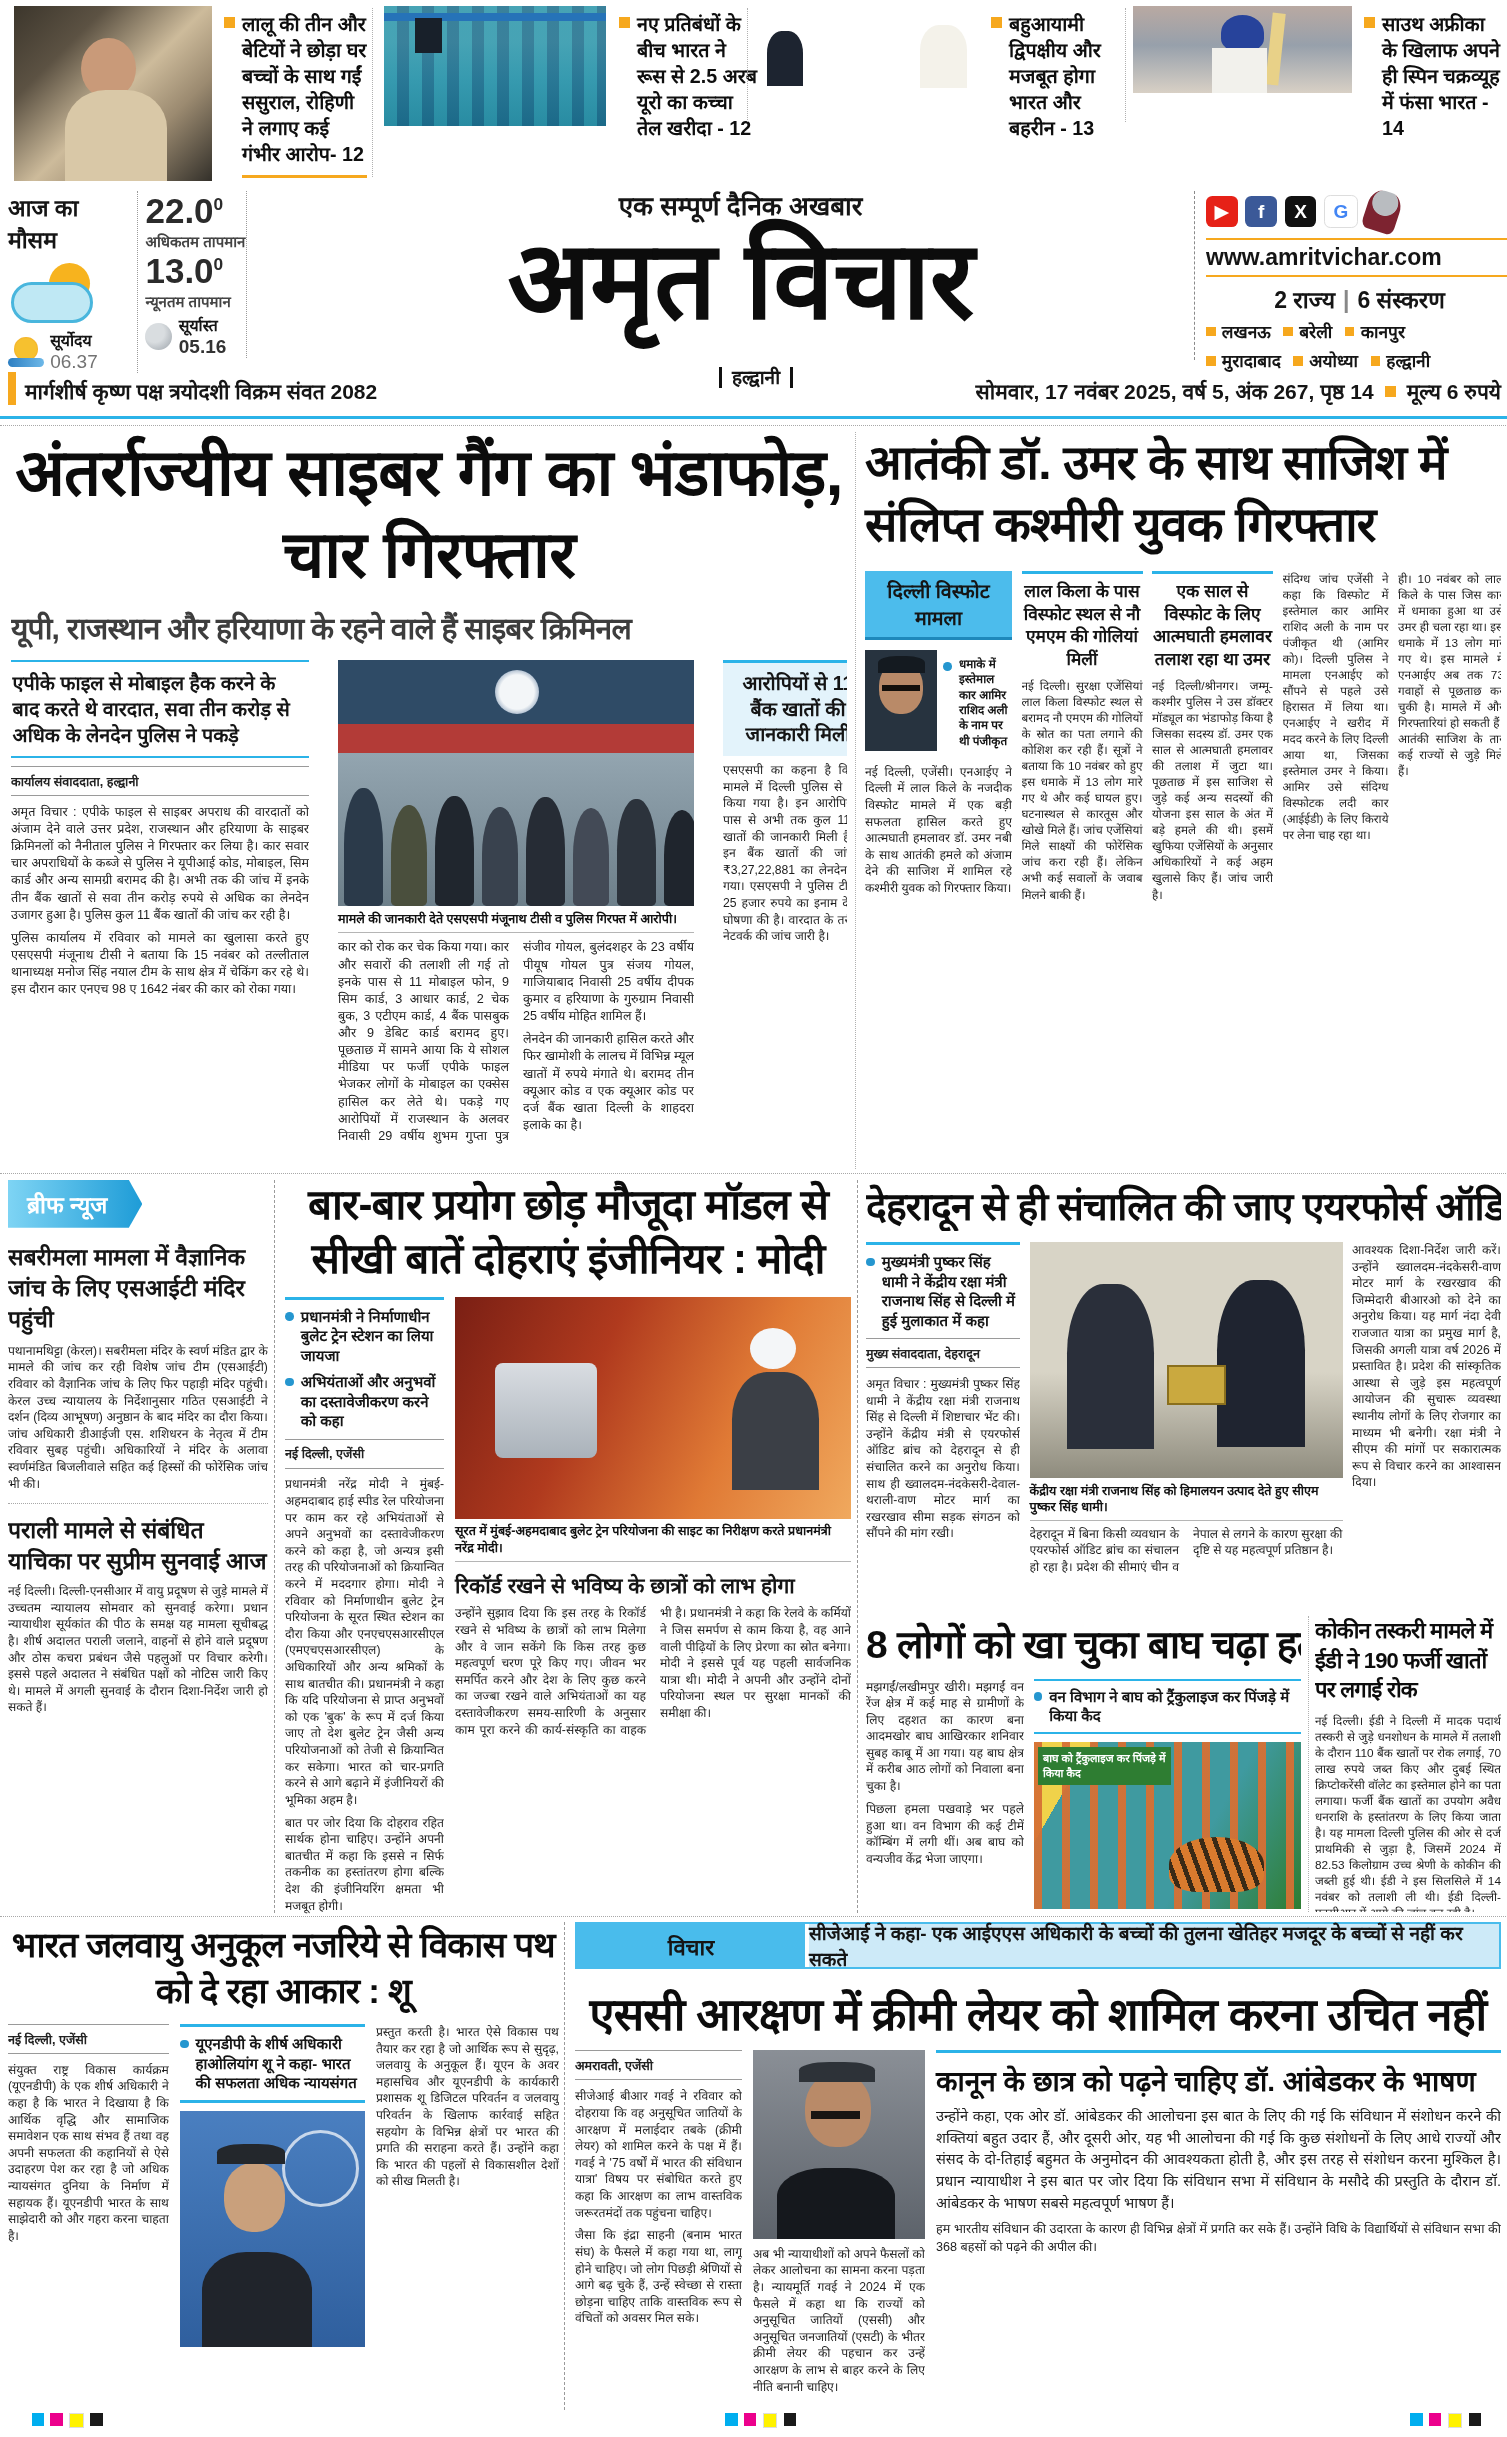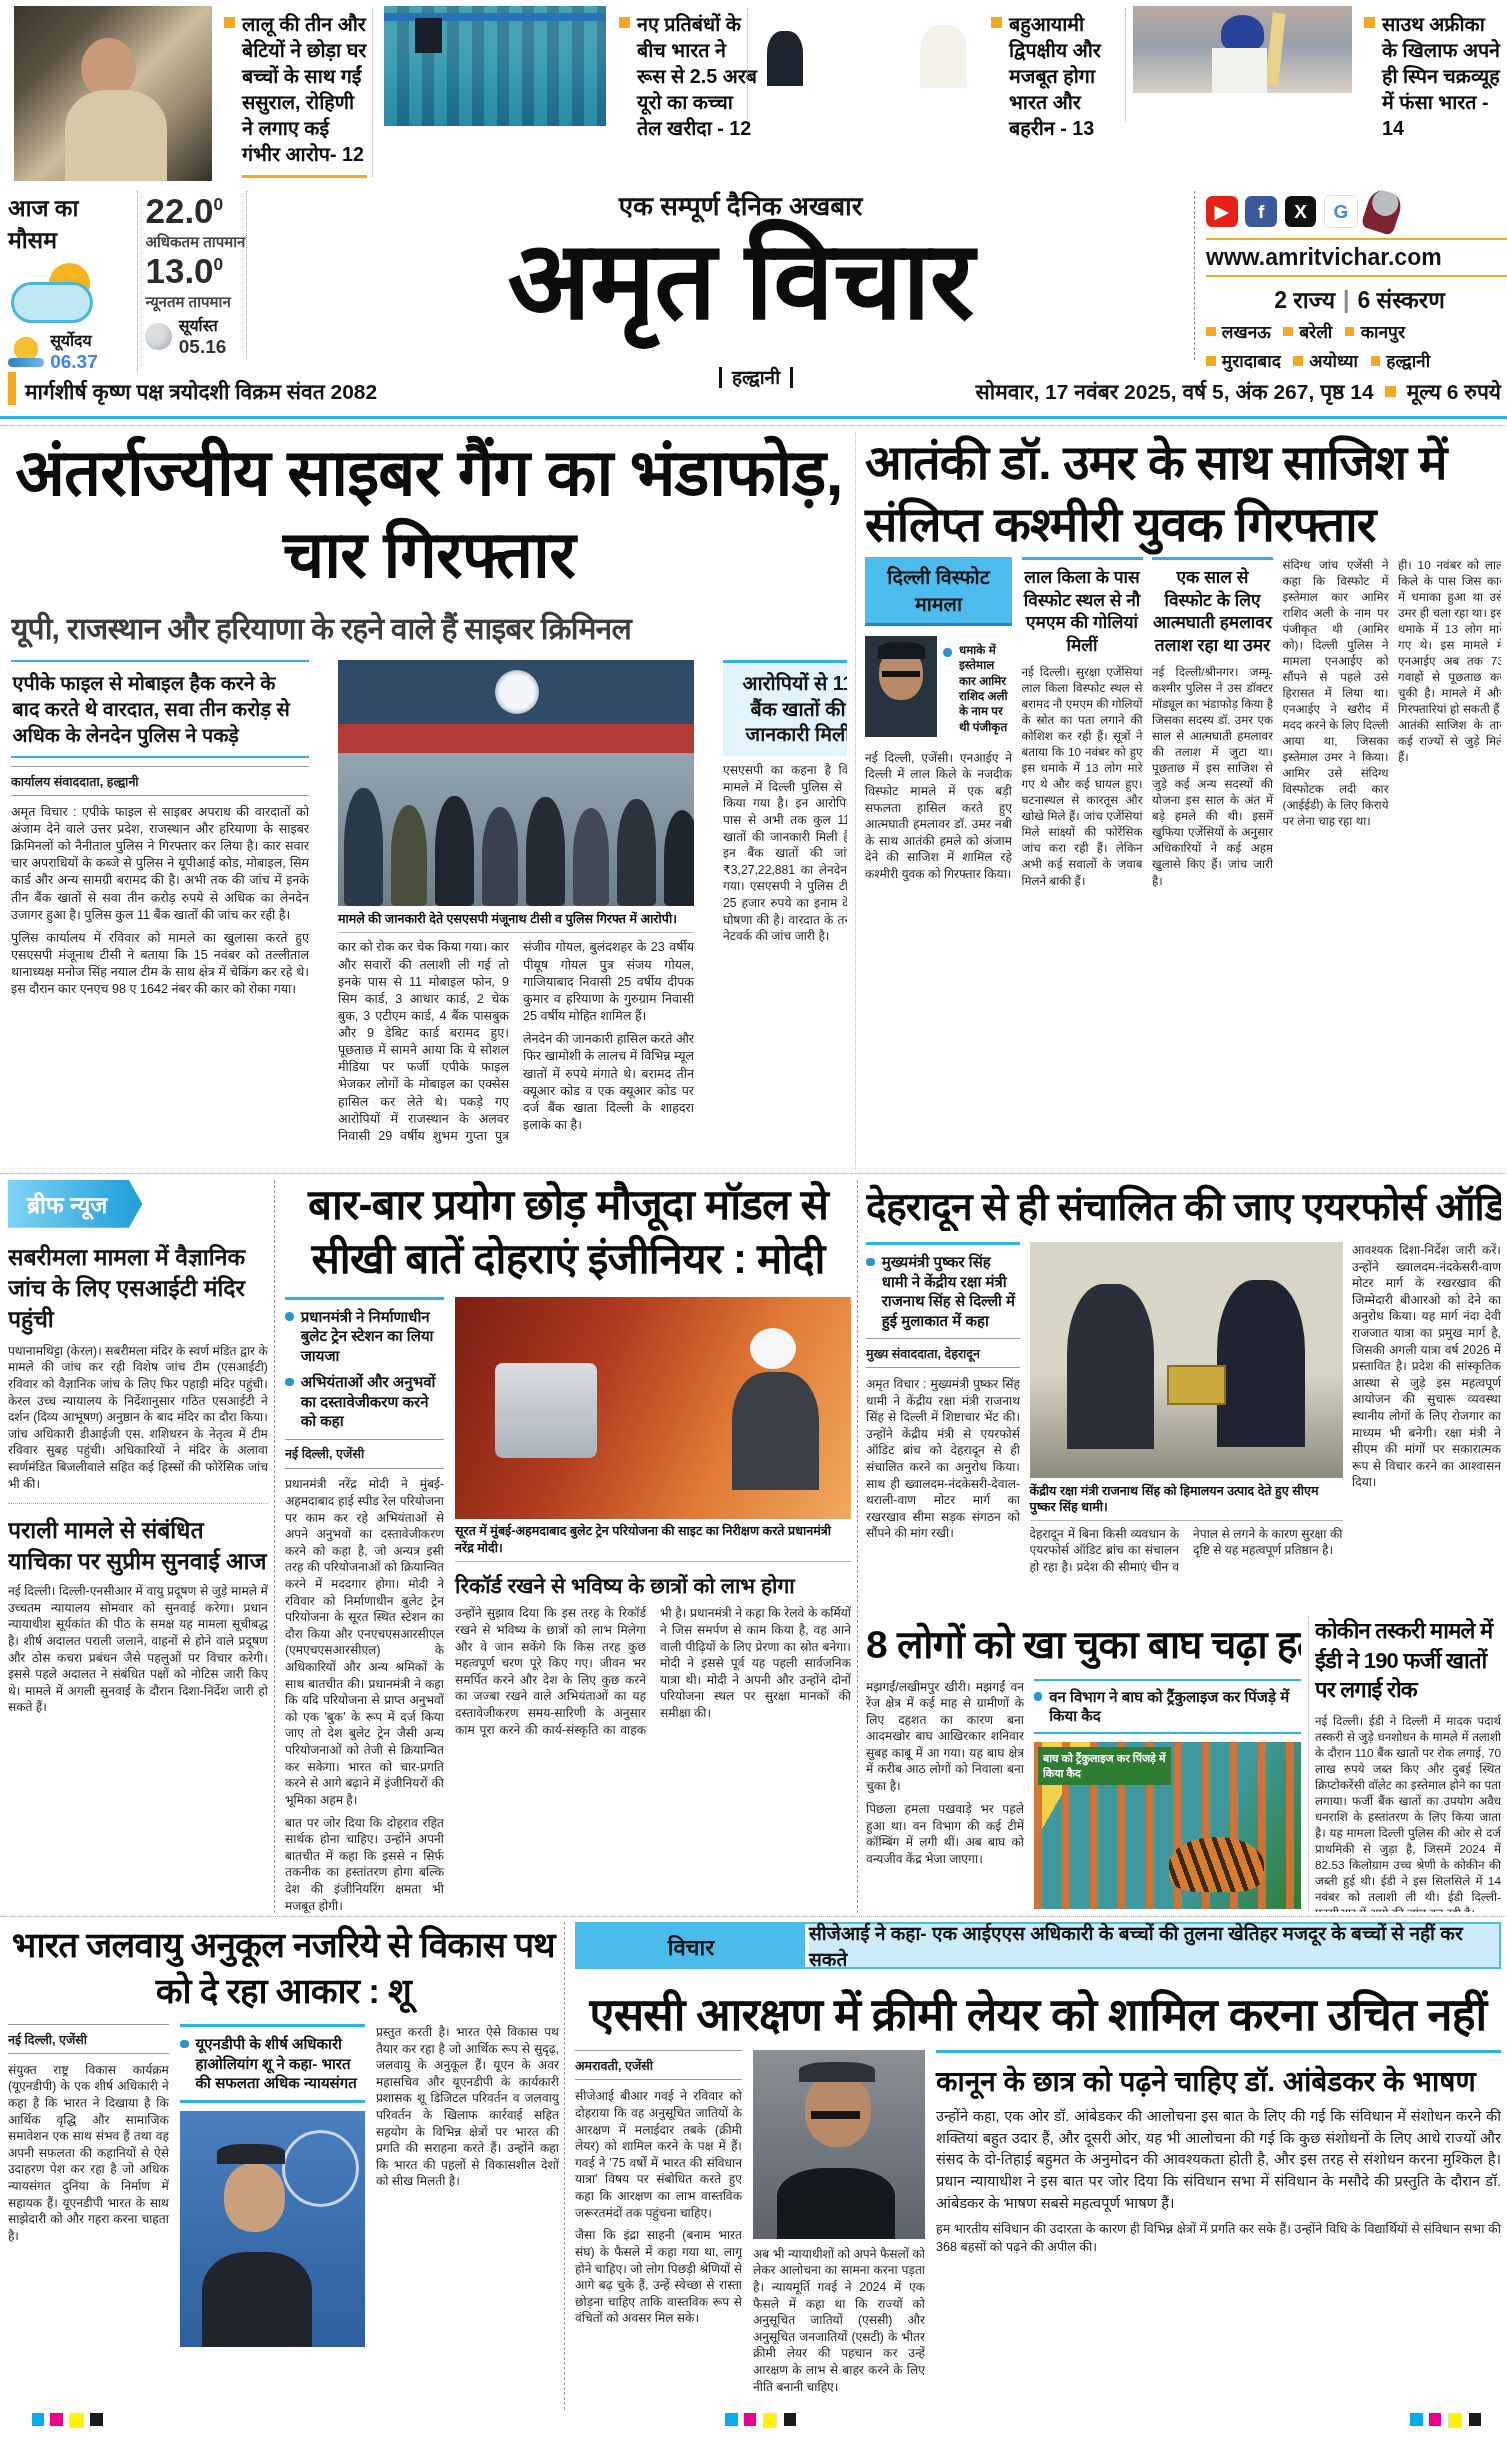--- a/index.html
+++ b/index.html
@@ -93,21 +93,21 @@
           <div style="position:absolute;left:41px;top:1.6px;width:41px;height:41px;border-radius:50%;background:#f7b31e;"></div>
           <div style="position:absolute;left:3.2px;top:20.5px;width:76px;height:35px;border-radius:20.5px;background:#bfe8f4;border:3.2px solid #49b6dd;"></div>
         </div>
         <div style="display:flex;align-items:center;gap:6.3px;">
           <div style="position:relative;width:36px;height:31.5px;">
             <div style="position:absolute;left:6.3px;top:1.6px;width:23.6px;height:23.6px;border-radius:50%;background:radial-gradient(circle,#f6c12f 0 60%,#ef8c1e 100%);"></div>
             <div style="position:absolute;left:0;bottom:0;width:36px;height:9.5px;background:linear-gradient(90deg,#2d7fc2,#6db8e8);border-radius:4.7px;"></div>
           </div>
           <div>
             <div style="font-size:15.8px;font-weight:700;">सूर्योदय</div>
-            <div style="font-size:19px;font-weight:700;color:#3b82f6;">06.37</div>
+            <div style="font-size:19px;font-weight:400;color:#737373;">06.37</div>
           </div>
         </div>
       </div>
       <div style="flex:1;padding-left:7.9px;">
         <div style="font-size:35px;font-weight:700;color:#2b2b2b;"><span>22.0</span><sup style="font-size:17.3px;">0</sup></div>
         <div style="font-size:15px;font-weight:700;color:#444;">अधिकतम तापमान</div>
         <div style="font-size:35px;font-weight:700;color:#2b2b2b;"><span>13.0</span><sup style="font-size:17.3px;">0</sup></div>
         <div style="font-size:15px;font-weight:700;color:#444;">न्यूनतम तापमान</div>
         <div style="display:flex;align-items:center;gap:6.3px;margin-top:3.2px;">
           <div style="width:27px;height:27px;border-radius:50%;background:radial-gradient(circle at 35% 35%,#d9dde0 0 40%,#9aa1a8 100%);"></div>
@@ -217,21 +217,21 @@
         <div class="body-txt clip" style="height:347px;margin-top:6.3px;font-size:12.2px;">
           <p>एसएसपी का कहना है कि इस मामले में दिल्ली पुलिस से संपर्क किया गया है। इन आरोपियों के पास से अभी तक कुल 11 बैंक खातों की जानकारी मिली है और इन बैंक खातों की जांच में ₹3,27,22,881 का लेनदेन पाया गया। एसएसपी ने पुलिस टीम को 25 हजार रुपये का इनाम देने की घोषणा की है। वारदात के तरीके व नेटवर्क की जांच जारी है।</p>
         </div>
       </div>
     </div>
   </div>
 
   <div class="vsep-dot" style="left:855px;top:432px;height:737px;"></div>
   <div class="sec" style="left:865px;top:432px;width:636px;">
     <div class="headline" style="font-size:48px;line-height:1.3;">आतंकी डॉ. उमर के साथ साजिश में संलिप्त कश्मीरी युवक गिरफ्तार</div>
-    <div style="display:flex;gap:9.5px;height:561px;overflow:hidden;">
+    <div style="display:flex;gap:9.5px;margin-top:14px;height:561px;overflow:hidden;">
       <div style="width:147px;flex:none;">
         <div style="background:#4cbcec;border-bottom:3.9px solid #1e88bb;padding:6.3px 3.2px;text-align:center;font-size:19.7px;font-weight:900;">दिल्ली विस्फोट मामला</div>
         <div style="display:flex;gap:6.3px;margin-top:9.5px;">
           <div class="photo" style="width:72px;height:101px;flex:none;background:#27333f;">
             <div style="position:absolute;left:14px;top:12.6px;width:44px;height:52px;border-radius:46%;background:#b98a68;"></div>
             <div style="position:absolute;left:12.6px;top:6.3px;width:47px;height:17.3px;border-radius:40% 40% 0 0;background:#141a20;"></div>
             <div style="position:absolute;left:17.3px;top:35px;width:38px;height:6.3px;background:#14100c;"></div>
           </div>
           <div class="bullet-item" style="font-size:11.8px;">
             <span class="bdot"></span>

